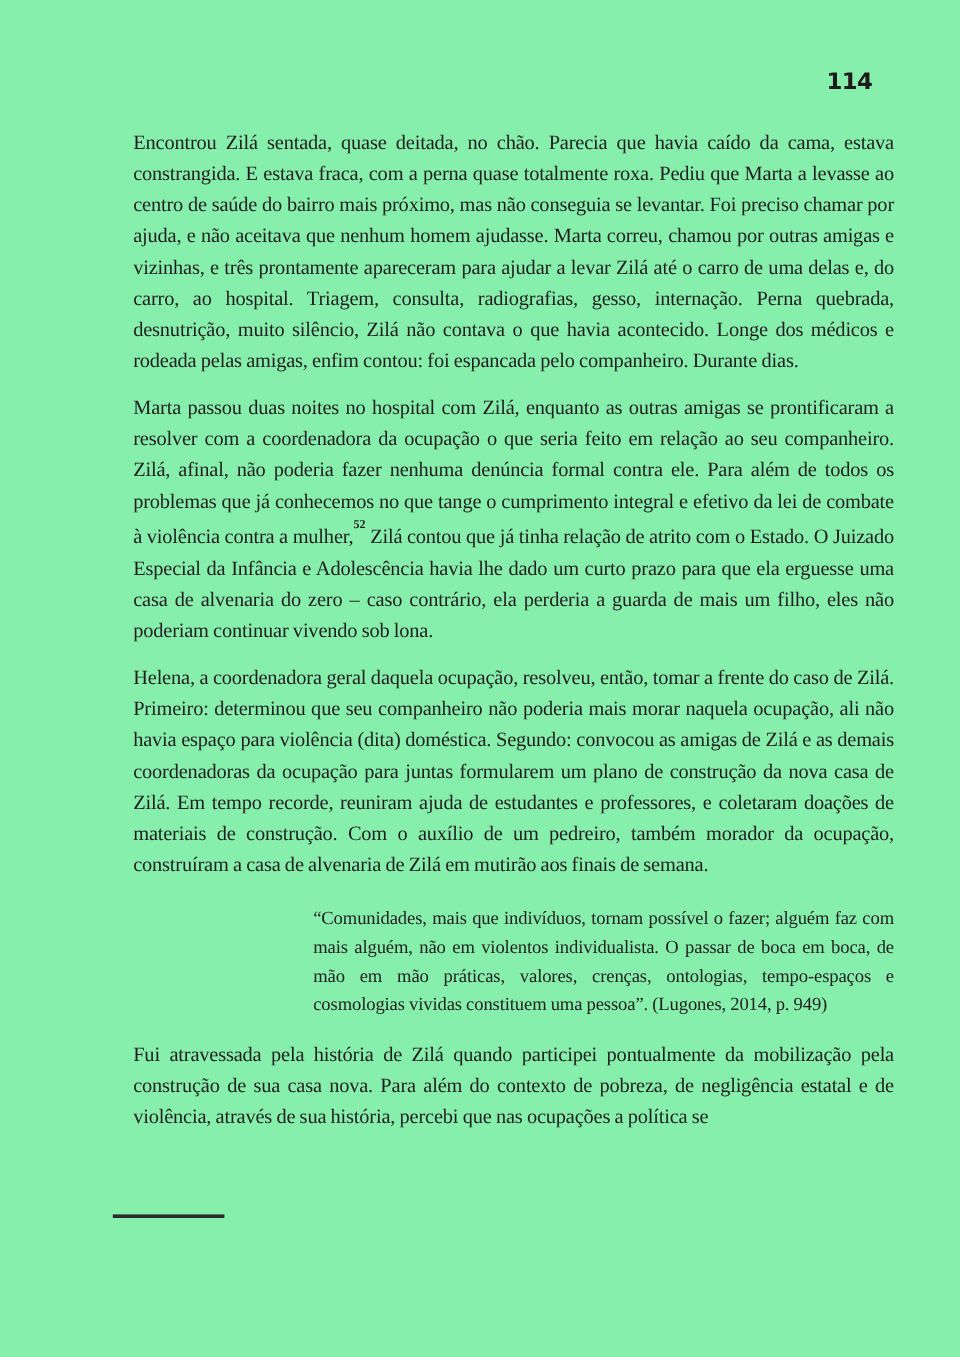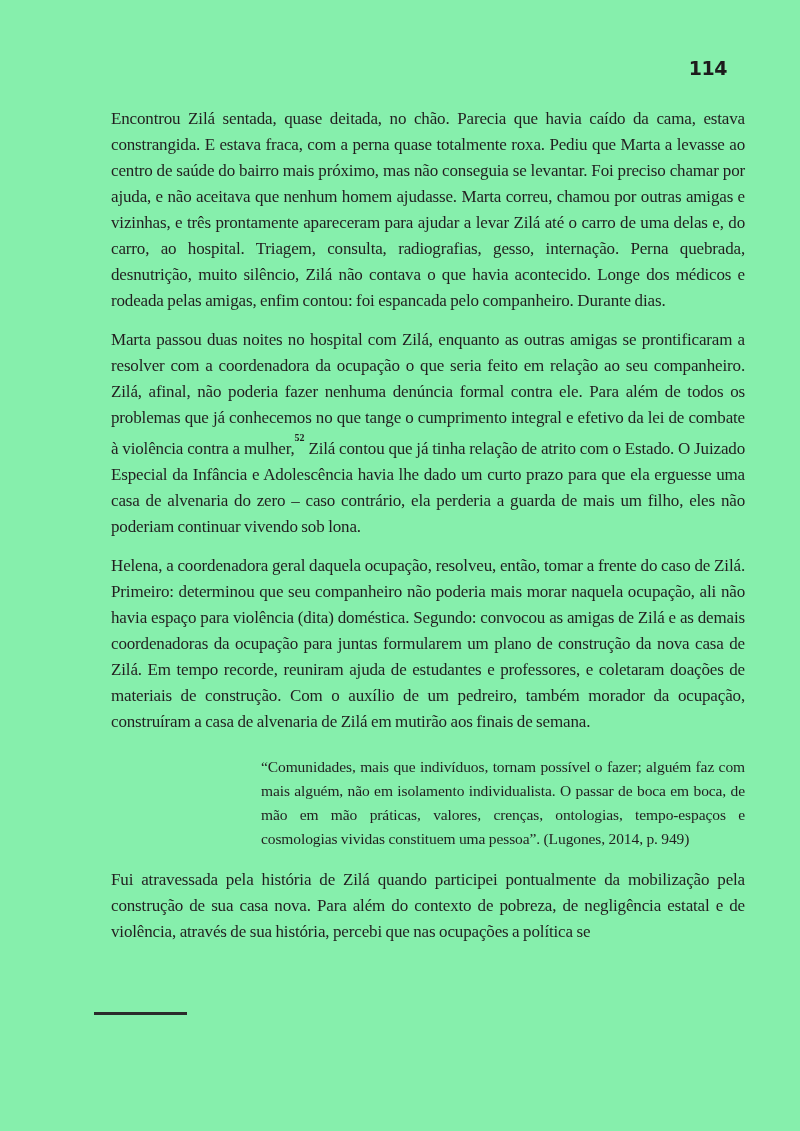--- a/index.html
+++ b/index.html
@@ -86,21 +86,21 @@
   <div class="page-number">114</div>
 
   <main class="content">
 
     <p>Encontrou Zilá sentada, quase deitada, no chão. Parecia que havia caído da cama, estava constrangida. E estava fraca, com a perna quase totalmente roxa. Pediu que Marta a levasse ao centro de saúde do bairro mais próximo, mas não conseguia se levantar. Foi preciso chamar por ajuda, e não aceitava que nenhum homem ajudasse. Marta correu, chamou por outras amigas e vizinhas, e três prontamente apareceram para ajudar a levar Zilá até o carro de uma delas e, do carro, ao hospital. Triagem, consulta, radiografias, gesso, internação. Perna quebrada, desnutrição, muito silêncio, Zilá não contava o que havia acontecido. Longe dos médicos e rodeada pelas amigas, enfim contou: foi espancada pelo companheiro. Durante dias.</p>
 
     <p><span>Marta passou duas noites no hospital com Zilá, enquanto as outras amigas se prontificaram a resolver com a coordenadora da ocupação o que seria feito em relação ao seu companheiro. Zilá, afinal, não poderia fazer nenhuma denúncia formal contra ele. Para além de todos os problemas que já conhecemos no que tange o cumprimento integral e efetivo da lei de combate à violência contra a mulher,</span><sup class="fnref">52</sup><span> Zilá contou que já tinha relação de atrito com o Estado. O Juizado Especial da Infância e Adolescência havia lhe dado um curto prazo para que ela erguesse uma casa de alvenaria do zero – caso contrário, ela perderia a guarda de mais um filho, eles não poderiam continuar vivendo sob lona.</span></p>
 
     <p><span class="underline">Helena</span><span>, a coordenadora geral daquela ocupação, resolveu, então, tomar a frente do caso de Zilá. Primeiro: determinou que seu companheiro não poderia mais morar naquela ocupação, ali não havia espaço para violência (dita) doméstica. Segundo: convocou as amigas de Zilá e as demais coordenadoras da ocupação para juntas formularem um plano de construção da nova casa de Zilá. Em tempo recorde, reuniram ajuda de estudantes e professores, e coletaram doações de materiais de construção. Com o auxílio de um pedreiro, também morador da ocupação, construíram a casa de alvenaria de Zilá em mutirão aos finais de semana.</span></p>
 
-    <blockquote class="quote"><span>“Comunidades, mais que indivíduos, tornam possível o fazer; alguém faz com mais alguém, não em isolamento individualista. O passar de boca em boca, de mão em mão práticas, valores, crenças, ontologias, tempo-espaços e cosmologias vividas constituem uma pessoa”.</span> <span>(Lugones, 2014, p. 949)</span></blockquote>
+    <blockquote class="quote"><span>“Comunidades, mais que indivíduos, tornam possível o fazer; alguém faz com mais alguém, não em violentos individualista. O passar de boca em boca, de mão em mão práticas, valores, crenças, ontologias, tempo-espaços e cosmologias vividas constituem uma pessoa”.</span> <span>(Lugones, 2014, p. 949)</span></blockquote>
 
     <p>Fui atravessada pela história de Zilá quando participei pontualmente da mobilização pela construção de sua casa nova. Para além do contexto de pobreza, de negligência estatal e de violência, através de sua história, percebi que nas ocupações a política se</p>
 
   </main>
 
   <footer class="footnote-area">
     <div class="fn-rule"></div>
   </footer>
 
 </div>

